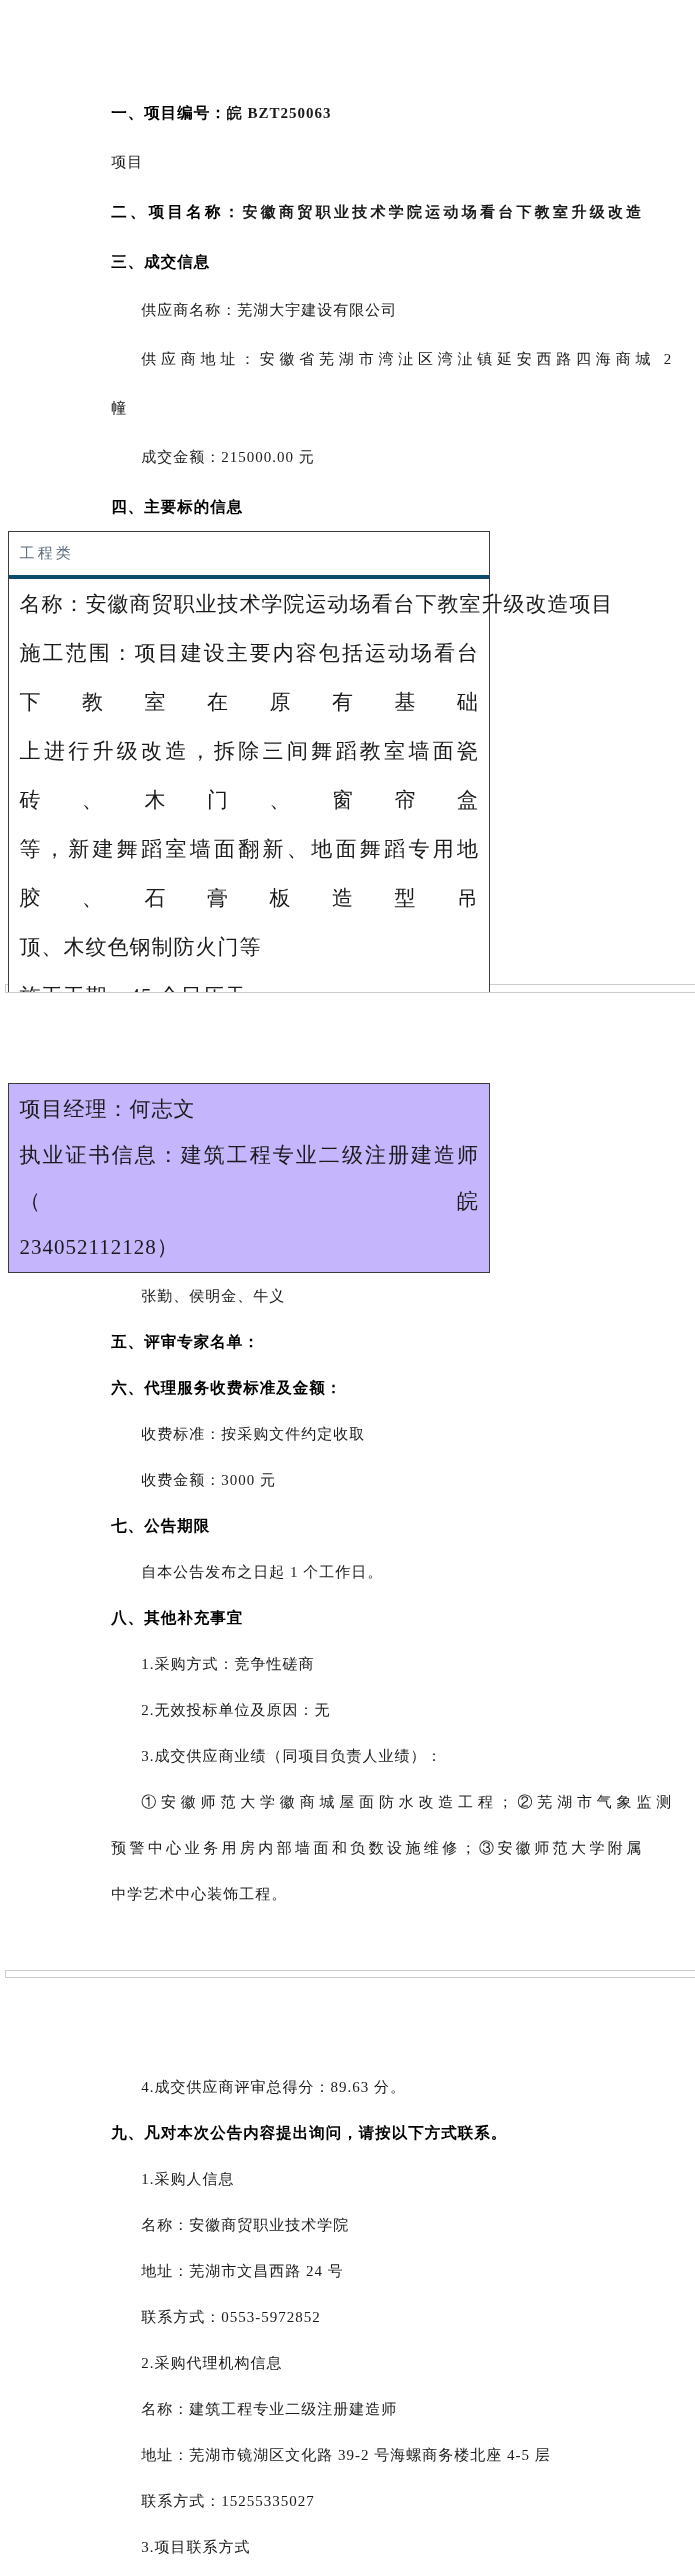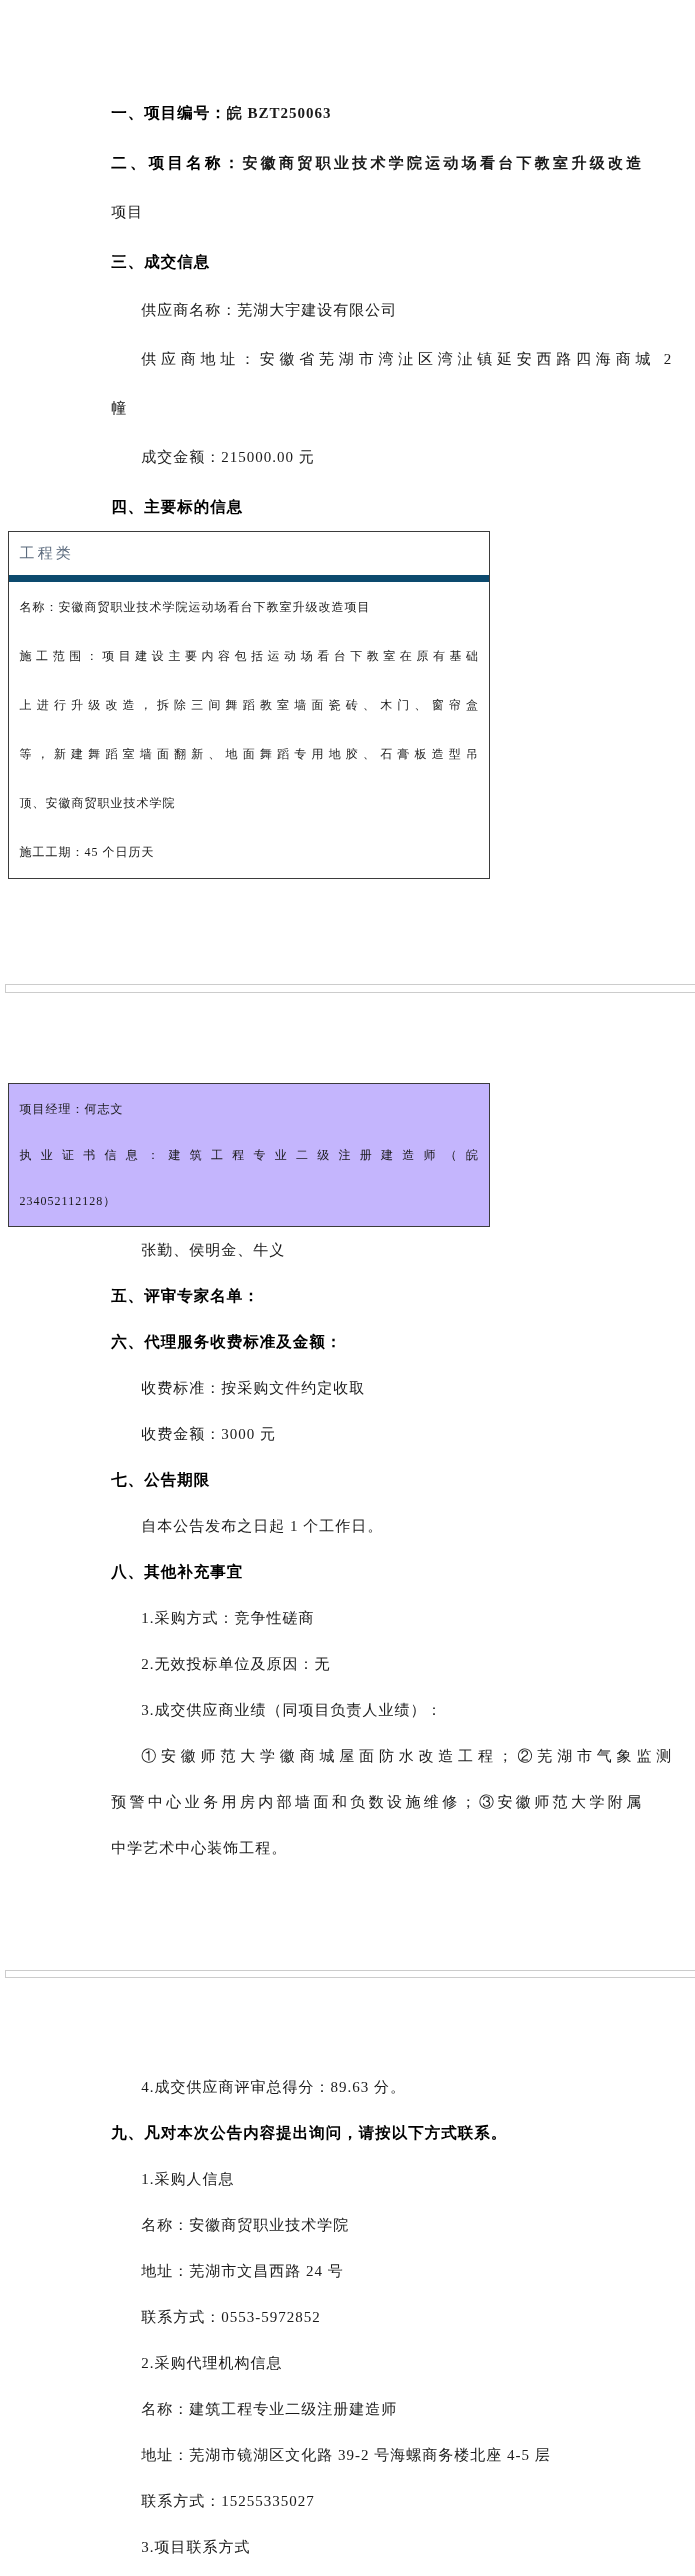--- a/index.html
+++ b/index.html
@@ -26,60 +26,60 @@
   .ind{padding-left:30px;}
   .st{width:531px;white-space:normal;text-align:justify;text-align-last:justify;}
   .h .val{font-family:"Liberation Serif","DejaVu Serif",serif;font-weight:700;color:#1a1a1a;font-size:15px;}
 
   
   .doctable{
     margin-left:3.1px;width:482px;border:1px solid #3b3b3b;box-sizing:border-box;
     background:#ffffff;
   }
   .doctable .thead{
-    height:43px;border-bottom:7px solid #0c4a6e;display:flex;align-items:center;
+    height:43px;border-bottom:4px solid #0c4a6e;display:flex;align-items:center;
     padding:0 10.3px;color:#5c6b7e;font-size:15px;letter-spacing:3.1px;
   }
   .doctable .tbody{padding:1px 10.3px;}
-  .cellline{line-height:49px;font-size:12px;letter-spacing:1px;white-space:nowrap;color:#1a1a1a;font-family:Liberation Serif, serif;}
+  .cellline{line-height:49px;font-size:21px;letter-spacing:1px;white-space:nowrap;color:#1a1a1a;font-family:Liberation Serif, serif;}
   .cellline.cst{white-space:normal;text-align:justify;text-align-last:justify;}
 
   .contbox{
     margin-left:3.1px;margin-top:90px;width:482px;border:1px solid #3b3b3b;box-sizing:border-box;
     padding:2.1px 10.3px;background:#c4b5fd;
   }
   .contbox .cellline{line-height:46px;}
 </style>
 </head>
 <body>
 
 <div class="vrule"></div>
 
 <div class="page" id="page1">
   <div class="content">
     <div class="line h"><span>一、项目编号：</span><span class="val">皖 BZT250063</span></div>
+    <div class="line b">项目</div>
     <div class="line h st"><span>二、项目名称：</span><span class="val">安徽商贸职业技术学院运动场看台下教室升级改造</span></div>
-    <div class="line b">项目</div>
     <div class="line h">三、成交信息</div>
     <div class="line b ind">供应商名称：芜湖大宇建设有限公司</div>
     <div class="line b ind st">供应商地址：安徽省芜湖市湾沚区湾沚镇延安西路四海商城 2</div>
     <div class="line b">幢</div>
     <div class="line b ind">成交金额：215000.00 元</div>
     <div class="line h">四、主要标的信息</div>
   </div>
   <div class="doctable">
     <div class="thead">
         <span>工程类</span>
       </div>
     <div class="tbody">
       <div class="cellline">名称：安徽商贸职业技术学院运动场看台下教室升级改造项目</div>
       <div class="cellline cst">施工范围：项目建设主要内容包括运动场看台下教室在原有基础</div>
       <div class="cellline cst">上进行升级改造，拆除三间舞蹈教室墙面瓷砖、木门、窗帘盒</div>
       <div class="cellline cst">等，新建舞蹈室墙面翻新、地面舞蹈专用地胶、石膏板造型吊</div>
-      <div class="cellline">顶、安徽商贸职业技术学院</div>
+      <div class="cellline">顶、木纹色钢制防火门等</div>
       <div class="cellline">施工工期：45 个日历天</div>
     </div>
   </div>
 </div>
 
 <div class="page" id="page2">
   <div class="contbox">
     <div class="cellline">项目经理：何志文</div>
     <div class="cellline cst">执业证书信息：建筑工程专业二级注册建造师（皖</div>
     <div class="cellline">234052112128）</div>

